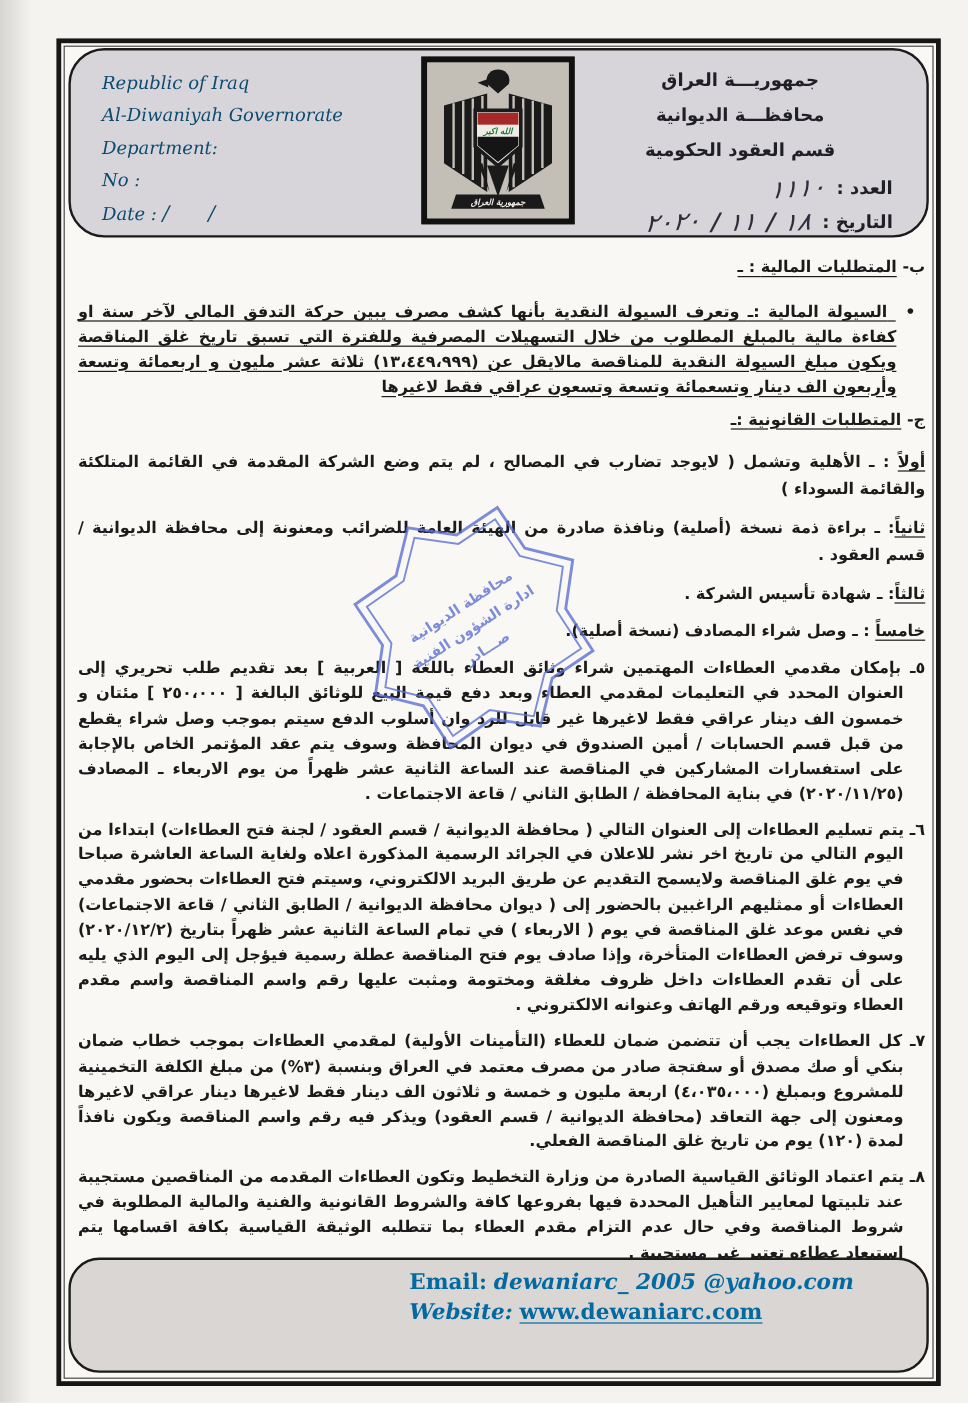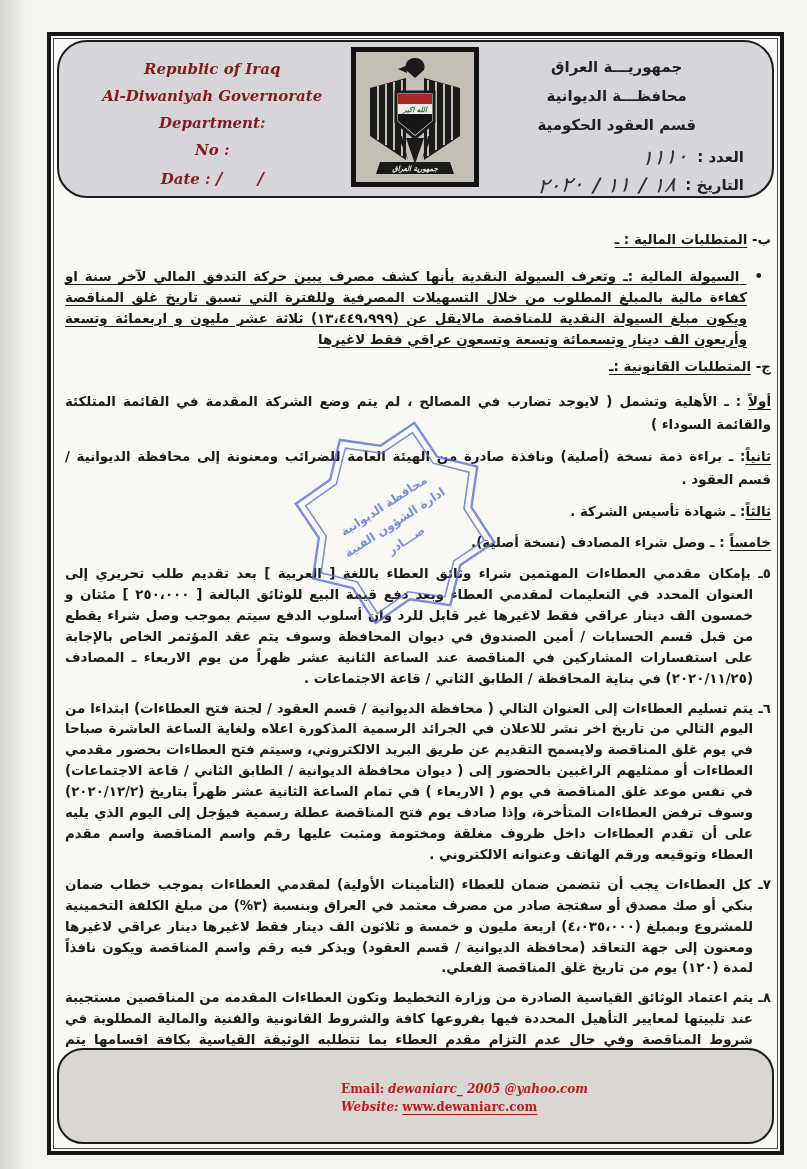--- a/index.html
+++ b/index.html
@@ -12,35 +12,35 @@
     background:linear-gradient(to right,#d7d5d2,#f5f3f0);}
   .page-frame{position:absolute;left:47px;top:32px;width:737px;height:1123px;
     border:4px solid #161616;box-sizing:border-box;background:#faf8f5;}
   .page-frame::before{content:"";position:absolute;inset:2px;border:1px solid #4a4a4a;pointer-events:none;}
 
   
   .letterhead{position:absolute;left:6px;right:6px;top:4px;height:158px;
     background:#d8d5da;border:2px solid #1b1b1b;border-radius:30px;box-sizing:border-box;
     display:flex;align-items:stretch;}
   .lh-en{flex:1;padding:18px 0 0 26px;font-family:"DejaVu Serif",serif;
-    font-style:italic;font-weight:700;font-size:15px;color:#7f1d1d;text-align:center;}
+    font-style:italic;font-weight:400;font-size:15px;color:#0c4a6e;}
   .lh-en div{margin-bottom:9px;}
   .lh-en .slashes{white-space:pre;font-size:17px;}
   .lh-emblem{width:150px;display:flex;justify-content:center;align-items:flex-start;padding-top:5px;font-style:italic;}
   .emblem-box{width:128px;height:140px;background:#c3bfb6;border:5px solid #111;box-sizing:border-box;}
   .lh-ar{flex:1;direction:rtl;text-align:center;padding:16px 28px 0 0;
     font-size:15px;font-weight:700;color:#1f1f26;}
   .lh-ar .row{margin-bottom:11px;}
   .lh-ar .num-row{display:flex;gap:8px;align-items:center;margin-bottom:4px;}
   .hand{display:inline-block;font-size:21px;font-weight:400;color:#2e2e3c;
     transform:skewX(-24deg) rotate(-4deg);letter-spacing:2px;}
   .hand-slash{display:inline-block;font-size:20px;color:#2e2e3c;transform:skewX(-12deg);}
 
   
-  .doc-body{position:absolute;left:14px;right:9px;top:194px;
+  .doc-body{position:absolute;left:14px;right:9px;top:178px;
     direction:rtl;text-align:justify;
     font-size:13.4px;font-weight:700;color:#1b1b1b;line-height:1.56;}
   .heading{margin:0 0 16px 0;}
   .heading .u{text-decoration:underline;text-underline-offset:3px;}
   .bullet-par{margin:0 0 6px 0;padding-right:24px;text-indent:-16px;
     text-decoration:underline;text-underline-offset:3px;}
   .bullet-par .marker{display:inline-block;text-indent:0;margin-left:8px;}
   .heading-c{margin:0 0 14px 0;}
   .legal-item{margin:0 0 9px 0;line-height:1.7;}
   .legal-item .u{text-decoration:underline;text-underline-offset:3px;}
@@ -51,21 +51,21 @@
     opacity:.78;pointer-events:none;}
   .stamp svg{position:absolute;inset:0;}
   .stamp-text{position:absolute;left:50%;top:50%;
     transform:translate(-50%,-50%) rotate(-33deg);
     direction:rtl;text-align:center;color:#5b6fd0;font-size:12px;font-weight:700;
     line-height:1.7;white-space:nowrap;}
 
   
   .footer-box{position:absolute;left:6px;right:6px;top:1012px;height:96px;
     background:#d9d6d4;border:2px solid #1b1b1b;border-radius:26px;box-sizing:border-box;}
-  .footer-text{position:absolute;left:282px;top:32px;font-size:12px;color:#b91c1c;
+  .footer-text{position:absolute;left:282px;top:8px;font-size:18px;color:#0369a1;
     font-family:"DejaVu Serif",serif;}
   .footer-text .lbl{font-weight:700;}
   .footer-text .ital{font-style:italic;font-weight:700;}
   .footer-text .site{font-weight:700;text-decoration:underline;text-underline-offset:3px;}
   .footer-row{margin-bottom:4px;}
 </style>
 </head>
 <body>
 
 <div class="scan-edge"></div>

